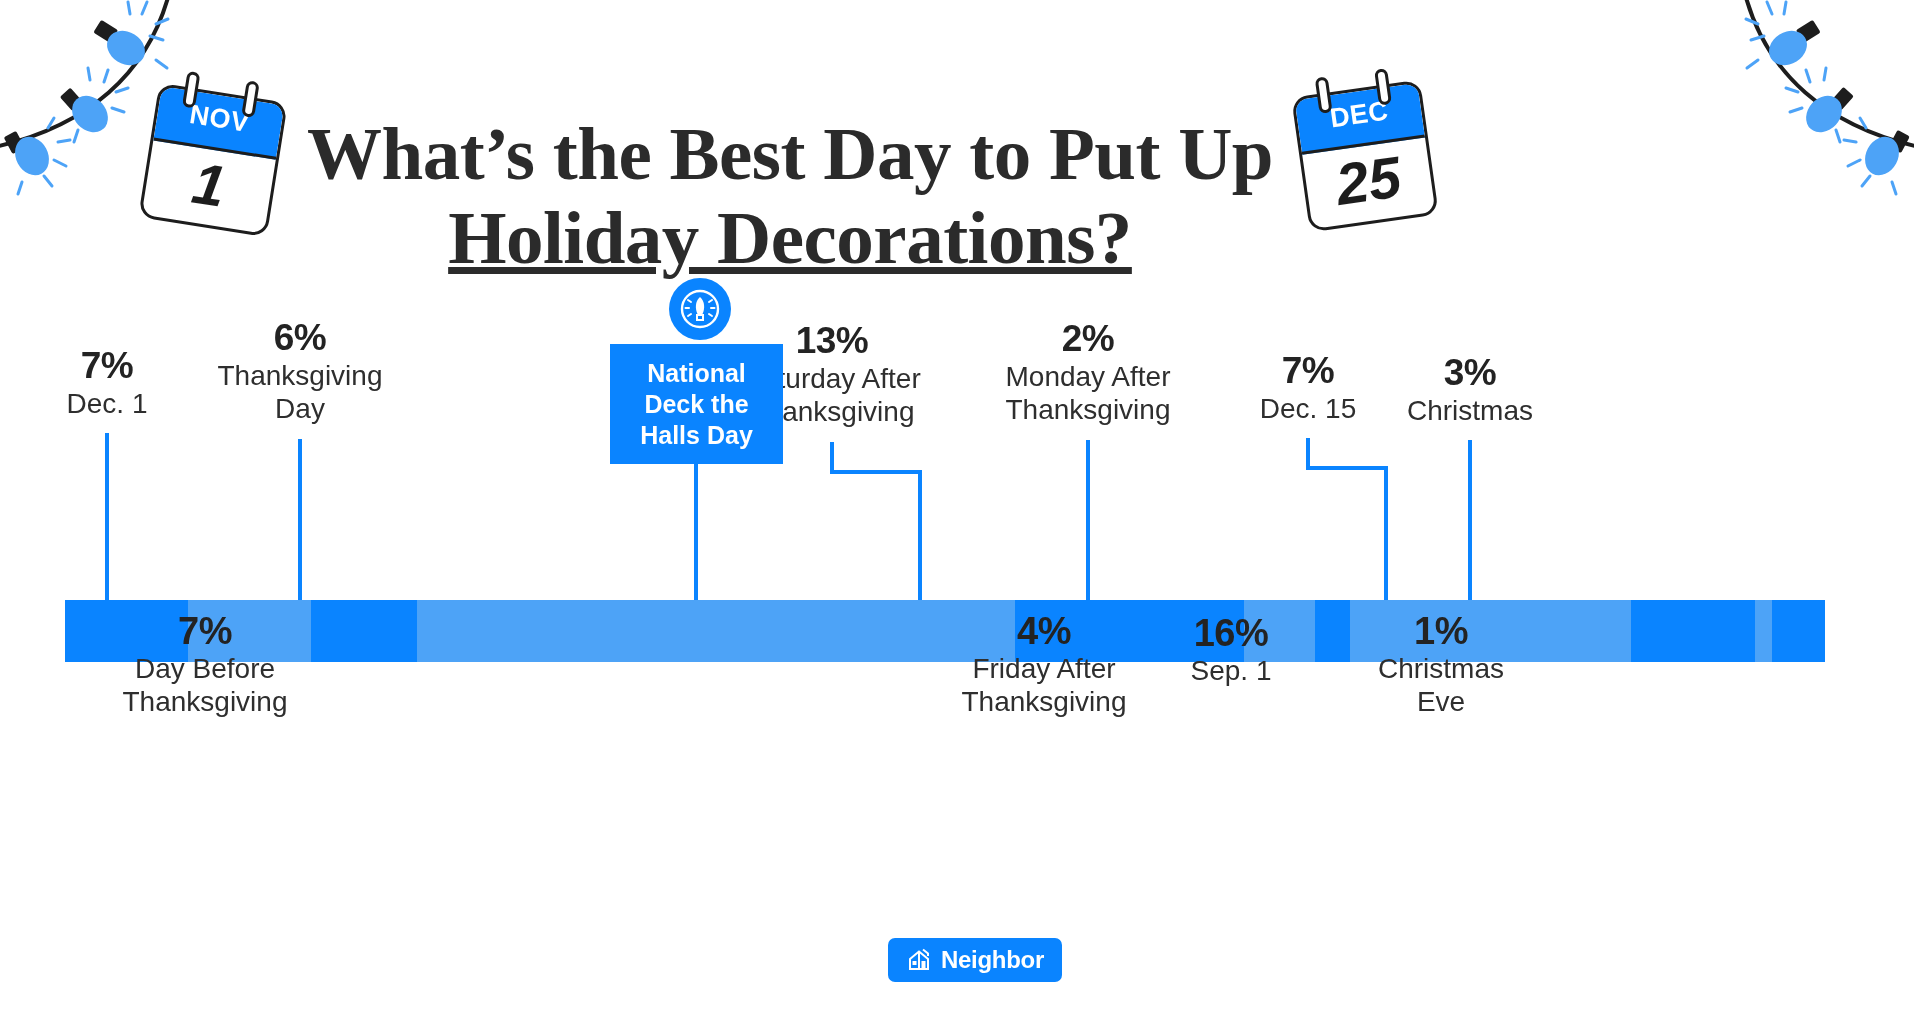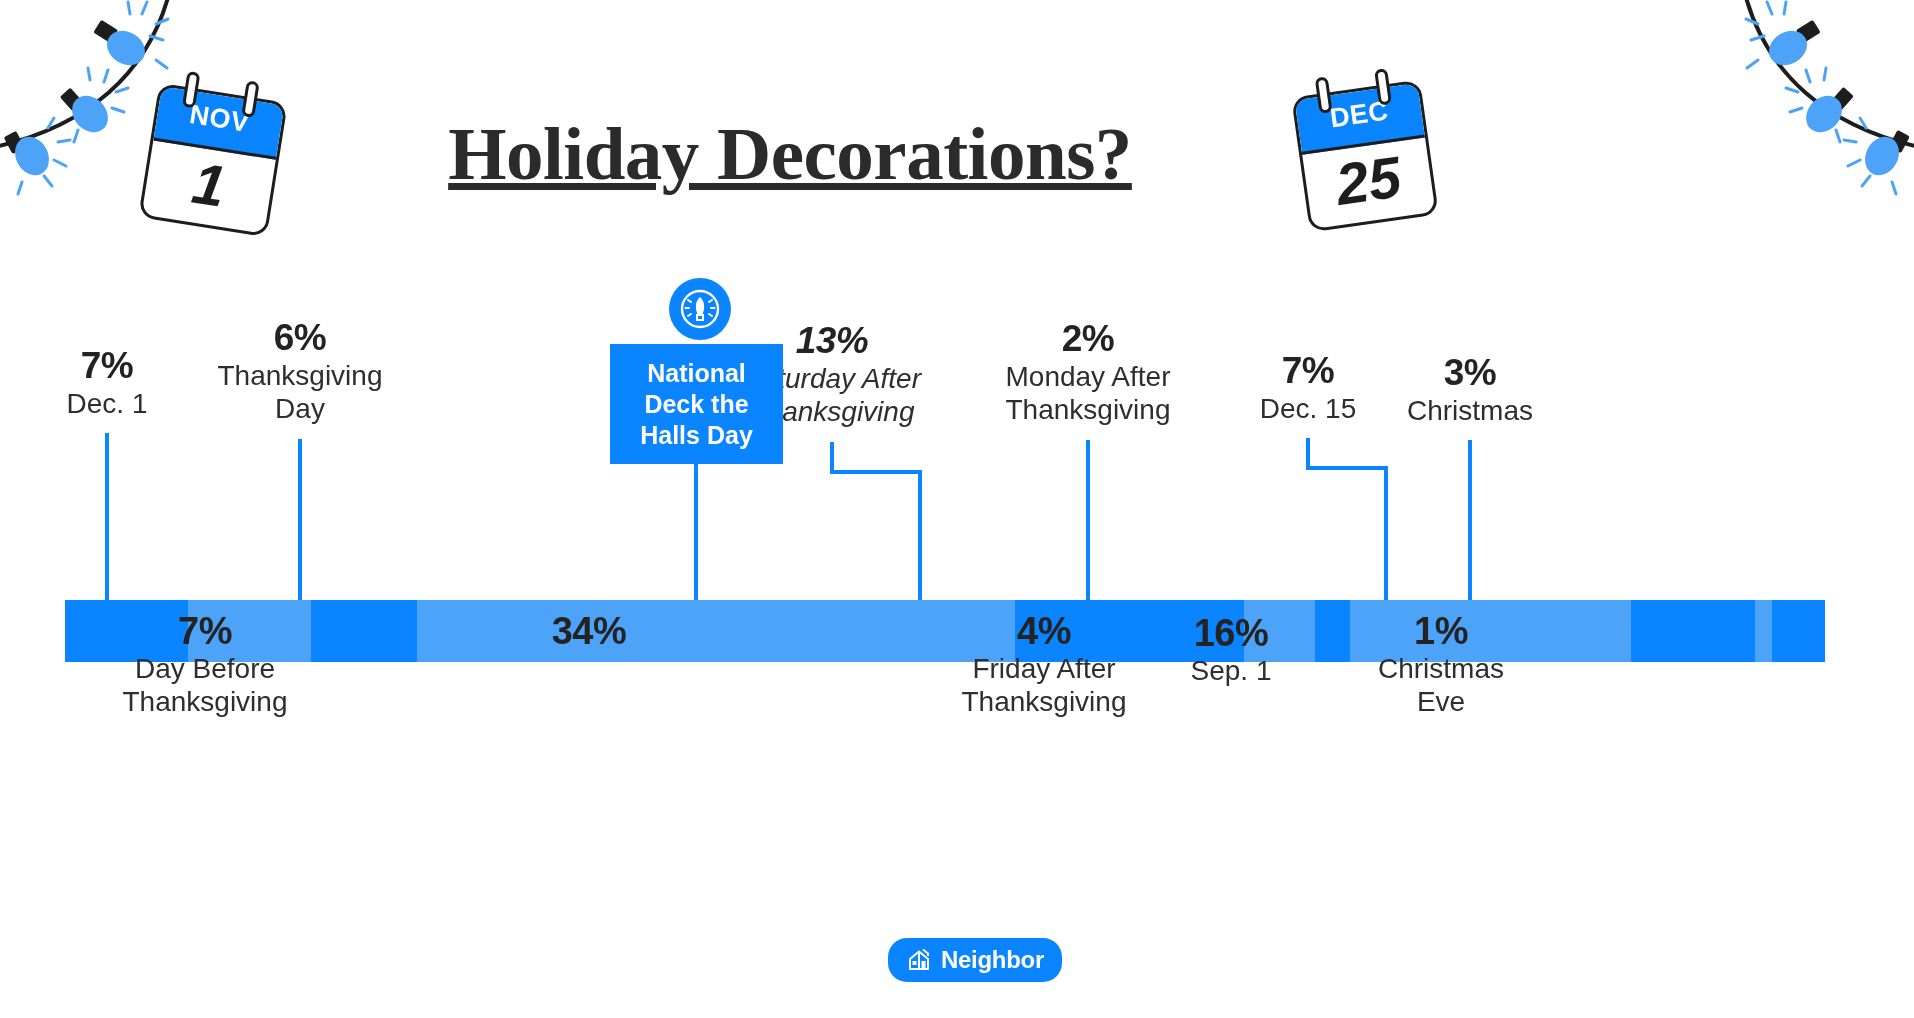--- a/index.html
+++ b/index.html
@@ -102,21 +102,21 @@
   }
   .badge-icon{
     position:absolute;left:669px;top:278px;width:62px;height:62px;
     border-radius:50%;background:#0a84ff;z-index:4;
     display:flex;align-items:center;justify-content:center;
   }
 
   
   .logo{
     position:absolute;left:888px;top:938px;
-    height:44px;padding:0 18px;border-radius:19px;background:#0a84ff;
+    height:44px;padding:0 18px;border-radius:7px;background:#0a84ff;
     display:flex;align-items:center;gap:9px;
   }
   .logo .name{color:#fff;font-weight:700;font-size:24px;letter-spacing:-0.3px;}
 </style>
 </head>
 <body>
 
 <div class="stage">
 
   <svg class="lights left" width="420" height="230" viewBox="0 0 420 230">
@@ -187,20 +187,21 @@
         <line x1="372" y1="128" x2="366" y2="118"></line>
           <line x1="362" y1="142" x2="350" y2="140"></line>
         <line x1="366" y1="160" x2="354" y2="166"></line>
           <line x1="398" y1="182" x2="402" y2="194"></line>
         <line x1="376" y1="176" x2="368" y2="186"></line>
       </g>
     </g>
   </svg>
 
   <h1 class="title">
+    <span>What’s the Best Day to Put Up</span>
     <span class="l2">Holiday Decorations?</span>
   </h1>
 
   <div class="cal" id="cal-nov">
     <div class="sheet">
       <div class="band"></div>
       <div class="mon">NOV</div>
       <div class="day">1</div>
     </div>
     <div class="ring a"></div>
@@ -249,21 +250,21 @@
   <div id="callouts">
       <div class="callout" style="left: 2px; top: 345px; width: 210px;">
         <div class="pct">7%</div>
         <div class="lbl">Dec. 1</div>
       </div>
       <div class="callout" style="left: 170px; top: 317px; width: 260px;">
         <div class="pct">6%</div>
         <div class="lbl">Thanksgiving
 Day</div>
       </div>
-      <div class="callout" style="left: 682px; top: 320px; width: 300px; font-style: italic;">
+      <div class="callout" style="left: 682px; top: 320px; width: 300px;">
         <div class="pct">13%</div>
         <div class="lbl">Saturday After
 Thanksgiving</div>
       </div>
       <div class="callout" style="left: 938px; top: 318px; width: 300px;">
         <div class="pct">2%</div>
         <div class="lbl">Monday After
 Thanksgiving</div>
       </div>
       <div class="callout" style="left: 1198px; top: 350px; width: 220px;">
@@ -273,21 +274,20 @@
       <div class="callout" style="left: 1355px; top: 352px; width: 230px;">
         <div class="pct">3%</div>
         <div class="lbl">Christmas</div>
       </div>
       <div class="callout below" style="left: 65px; top: 610px; width: 280px;">
         <div class="pct">7%</div>
         <div class="lbl">Day Before
 Thanksgiving</div>
       </div>
       <div class="callout below" style="left: 369px; top: 610px; width: 440px;">
-        <div class="pct">34%</div>
       </div>
       <div class="callout below" style="left: 894px; top: 610px; width: 300px;">
         <div class="pct">4%</div>
         <div class="lbl">Friday After
 Thanksgiving</div>
       </div>
       <div class="callout below" style="left: 1121px; top: 612px; width: 220px;">
         <div class="pct">16%</div>
         <div class="lbl">Sep. 1</div>
       </div>

